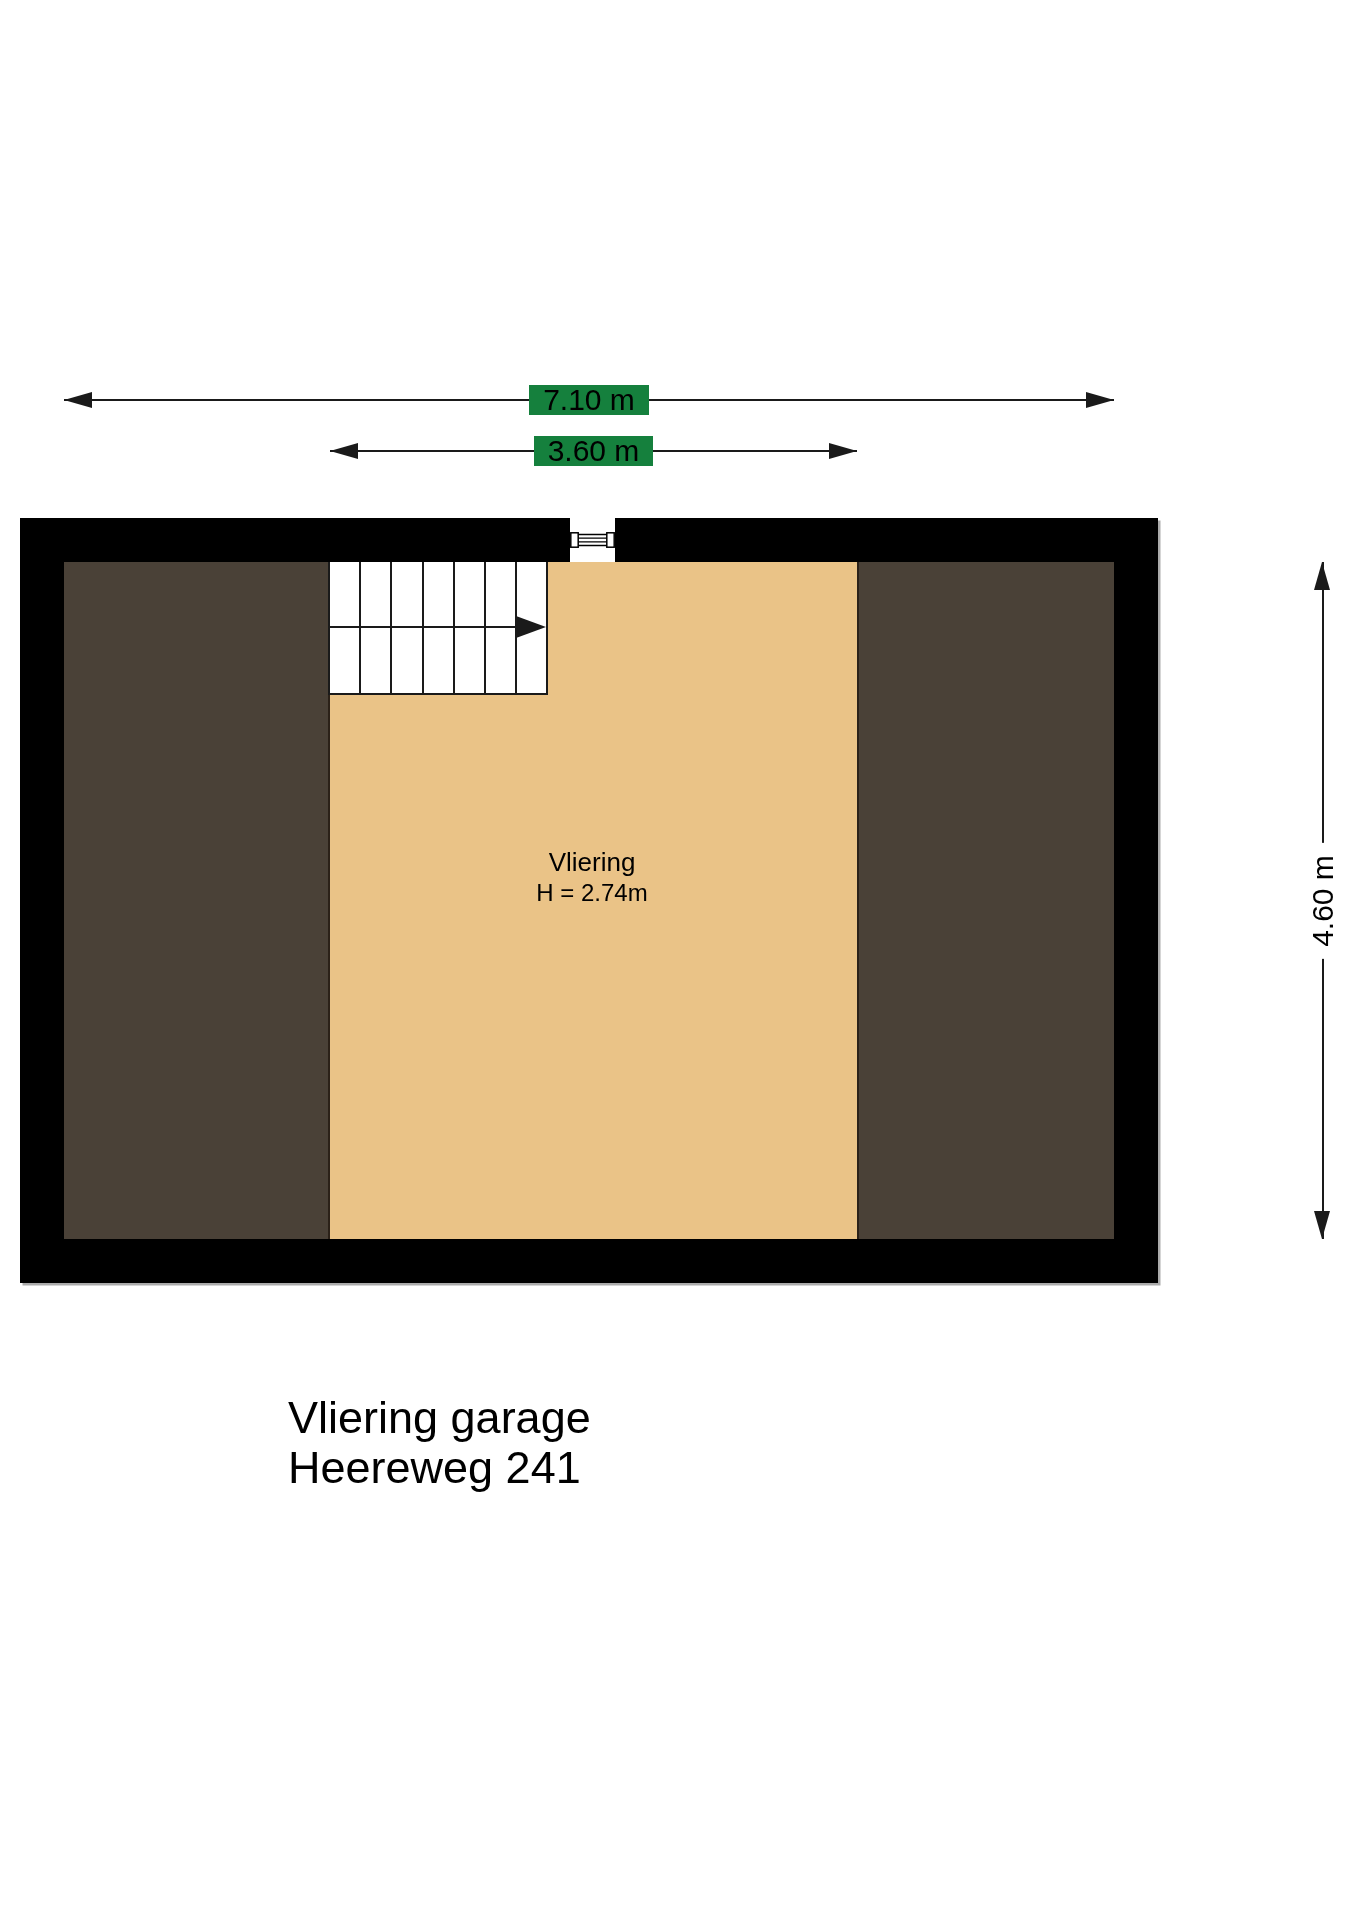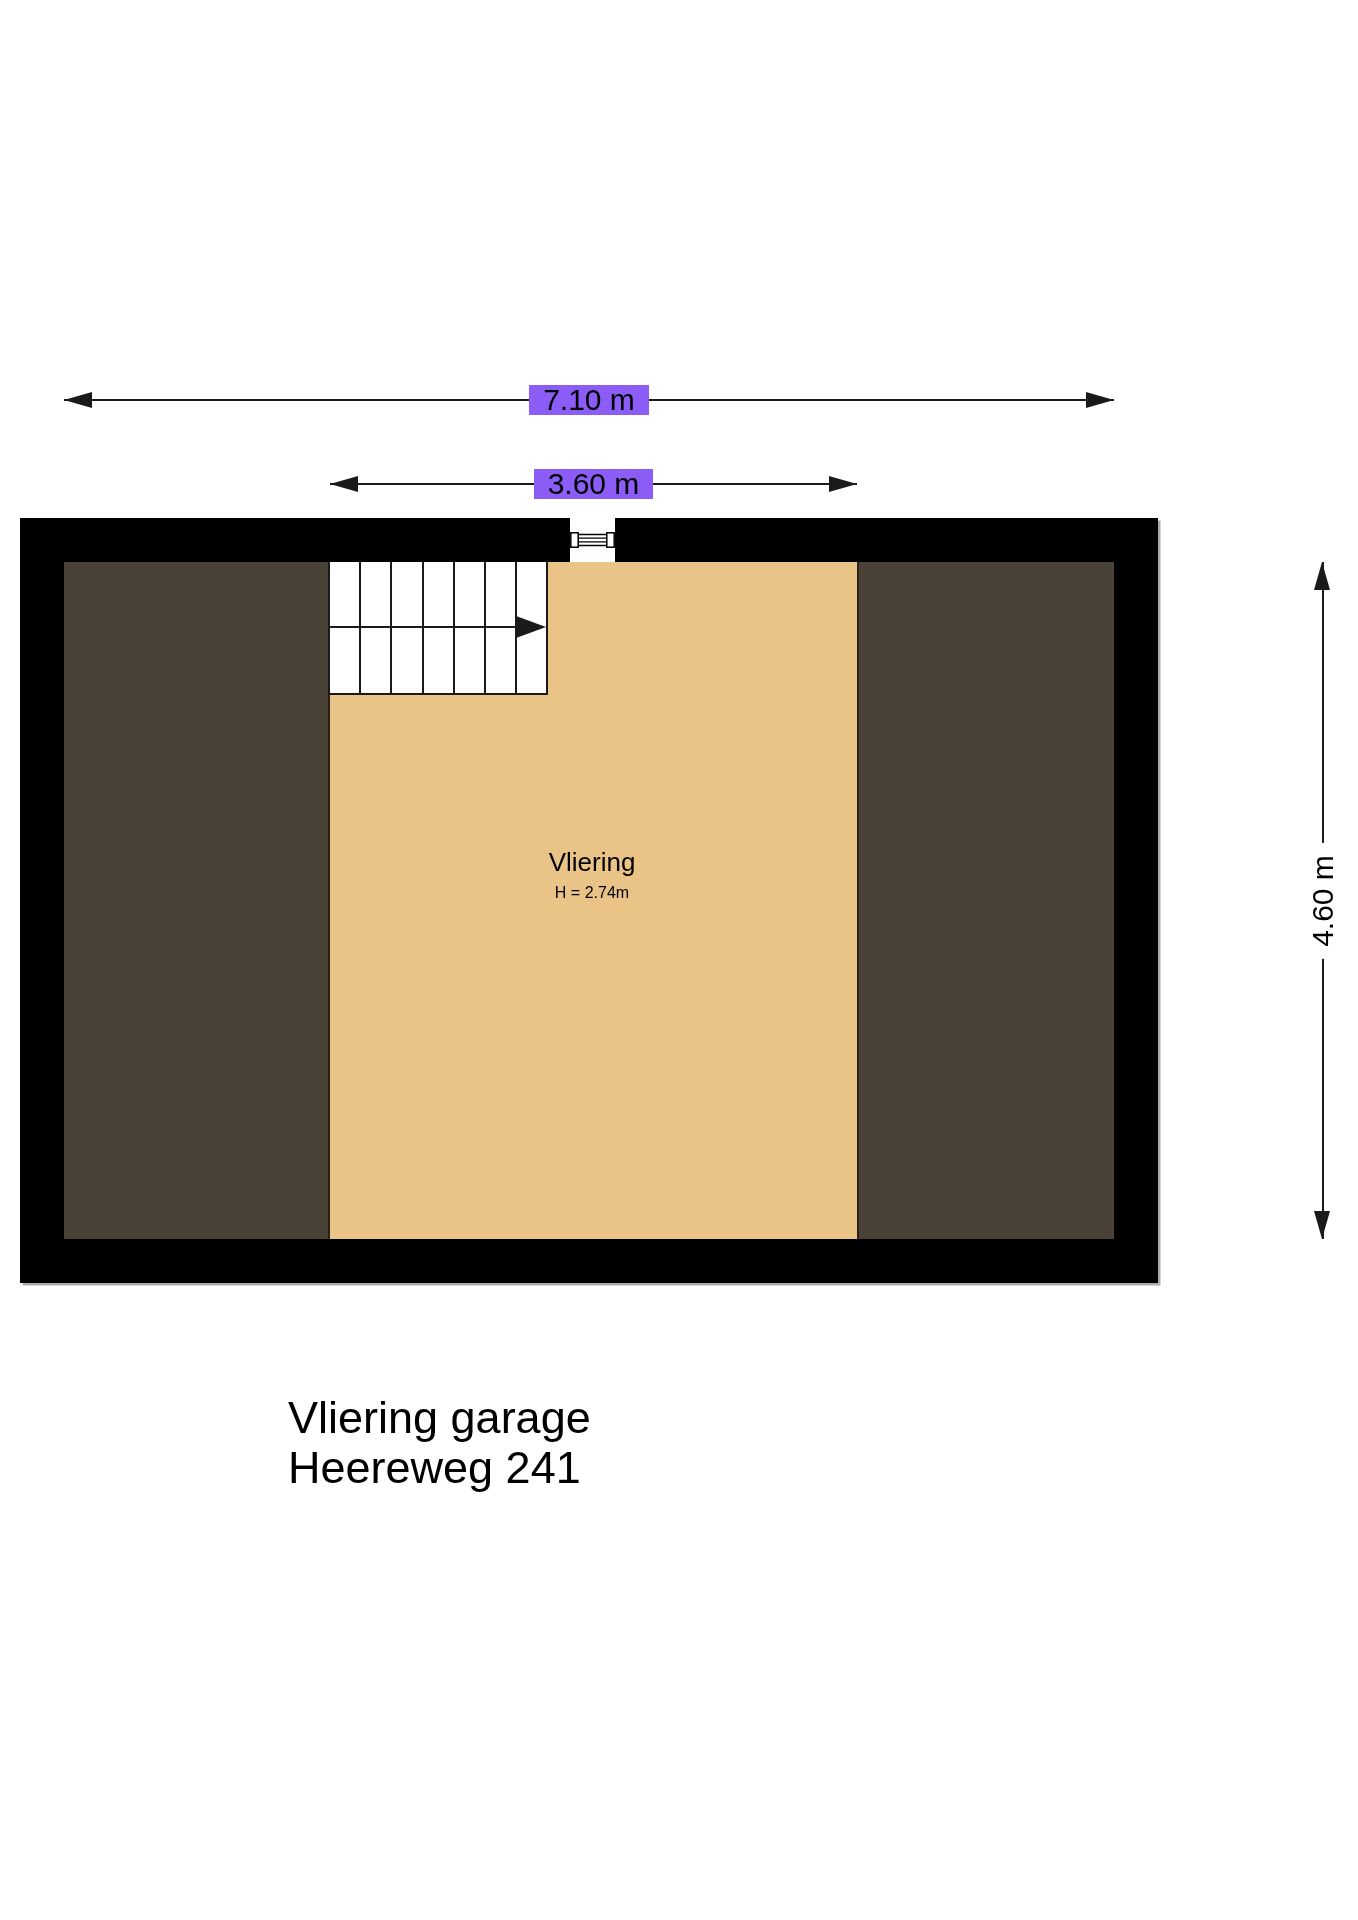--- a/index.html
+++ b/index.html
@@ -16,21 +16,21 @@
   
   .dim-h{position:absolute;display:flex;align-items:center;justify-content:center;height:30px;}
   .dim-v{position:absolute;display:flex;align-items:center;justify-content:center;width:30px;}
   .dim-line-h{position:absolute;left:0;right:0;top:14px;height:2px;background:var(--line);}
   .dim-line-v{position:absolute;top:0;bottom:0;left:14px;width:2px;background:var(--line);}
   .ah{position:absolute;width:0;height:0;}
   .ah-left{left:0;top:7px;border-top:8px solid transparent;border-bottom:8px solid transparent;border-right:28px solid var(--line);}
   .ah-right{right:0;top:7px;border-top:8px solid transparent;border-bottom:8px solid transparent;border-left:28px solid var(--line);}
   .ah-up{top:0;left:6px;border-left:8px solid transparent;border-right:8px solid transparent;border-bottom:28px solid var(--line);}
   .ah-down{bottom:0;left:6px;border-left:8px solid transparent;border-right:8px solid transparent;border-top:28px solid var(--line);}
-  .dim-label{position:relative;z-index:2;background:#8b5cf6;padding:0 14px;font-size:30px;line-height:30px;white-space:nowrap;}
+  .dim-label{position:relative;z-index:2;background:#15803d;padding:0 14px;font-size:30px;line-height:30px;white-space:nowrap;}
   .dim-label-v{position:relative;z-index:2;background:#fff;padding:0 12px;font-size:30px;line-height:30px;white-space:nowrap;
                transform:rotate(-90deg);}
 
   
   .outer-wall{position:absolute;left:20px;top:518px;width:1138px;height:765px;background:var(--wall);
               box-shadow:2.5px 2.5px 0 #ababab;}
   .region{position:absolute;top:562px;height:677px;}
   .region-dark-left {left:64px; width:264px;background:var(--floor-dark);}
   .region-floor     {left:330px;width:527px;background:var(--floor-light);}
   .region-dark-right{left:859px;width:255px;background:var(--floor-dark);}
@@ -43,37 +43,37 @@
   .staircase{position:absolute;left:328px;top:562px;width:220px;height:133px;background:#fff;
              box-sizing:border-box;border-left:2px solid var(--line);border-right:2px solid var(--line);
              border-bottom:2px solid var(--line);
              background-image:repeating-linear-gradient(to right,transparent 0 29.2px,var(--line) 29.2px 31.2px);}
   .walkline{position:absolute;left:0;top:64px;width:188px;height:2px;background:var(--line);}
   .walk-arrow{position:absolute;left:186px;top:54px;width:0;height:0;
               border-top:11px solid transparent;border-bottom:11px solid transparent;border-left:30px solid var(--line);}
 
   .room-label{position:absolute;left:392px;top:846px;width:400px;text-align:center;}
   .room-name{font-size:26px;line-height:32px;}
-  .room-height{font-size:16px;line-height:30px;}
+  .room-height{font-size:24px;line-height:30px;}
 
   .title-block{position:absolute;left:288px;top:1393px;width:600px;text-align:left;font-size:45px;line-height:50px;}
 </style>
 </head>
 <body>
 
 <div id="canvas">
 
   <div class="dim-h" style="left:64px;top:385px;width:1050px;">
     <div class="dim-line-h"></div>
     <div class="ah ah-left"></div>
     <div class="ah ah-right"></div>
     <span class="dim-label">7.10 m</span>
   </div>
 
-  <div class="dim-h" style="left:330px;top:469px;width:527px;">
+  <div class="dim-h" style="left:330px;top:436px;width:527px;">
     <div class="dim-line-h"></div>
     <div class="ah ah-left"></div>
     <div class="ah ah-right"></div>
     <span class="dim-label">3.60 m</span>
   </div>
 
   <div class="dim-v" style="left:1308px;top:562px;height:677px;">
     <div class="dim-line-v"></div>
     <div class="ah ah-up"></div>
     <div class="ah ah-down"></div>

